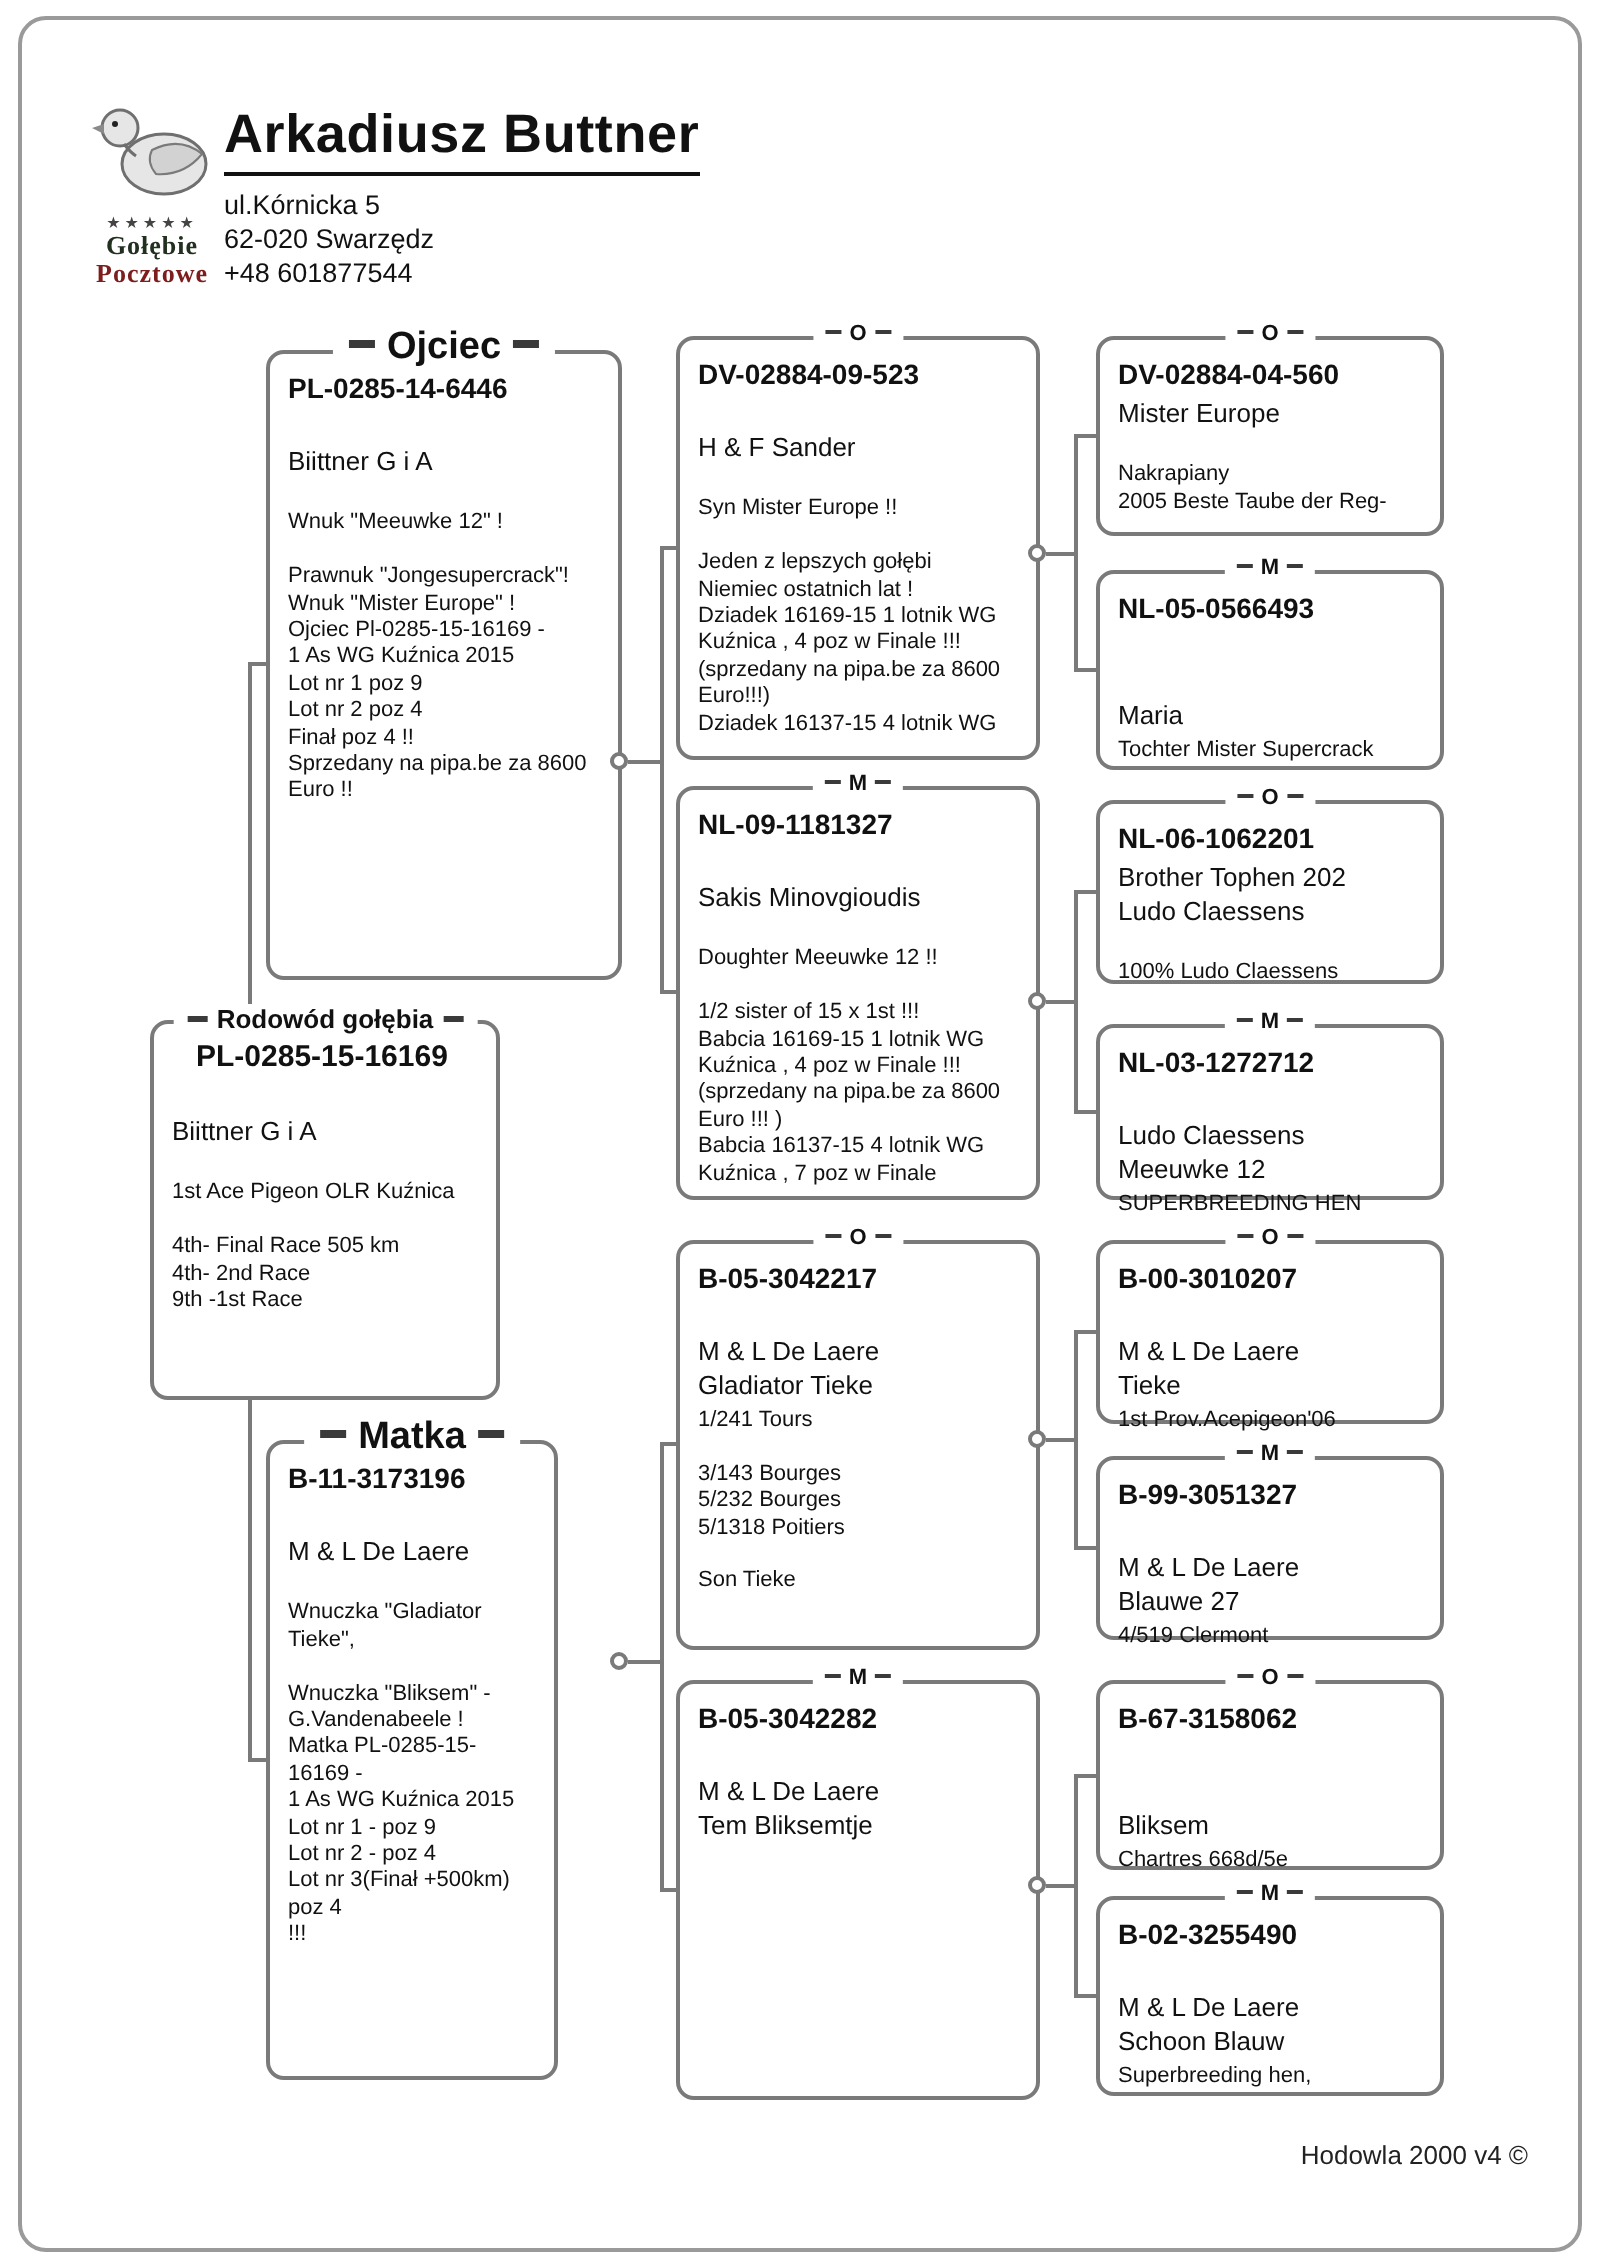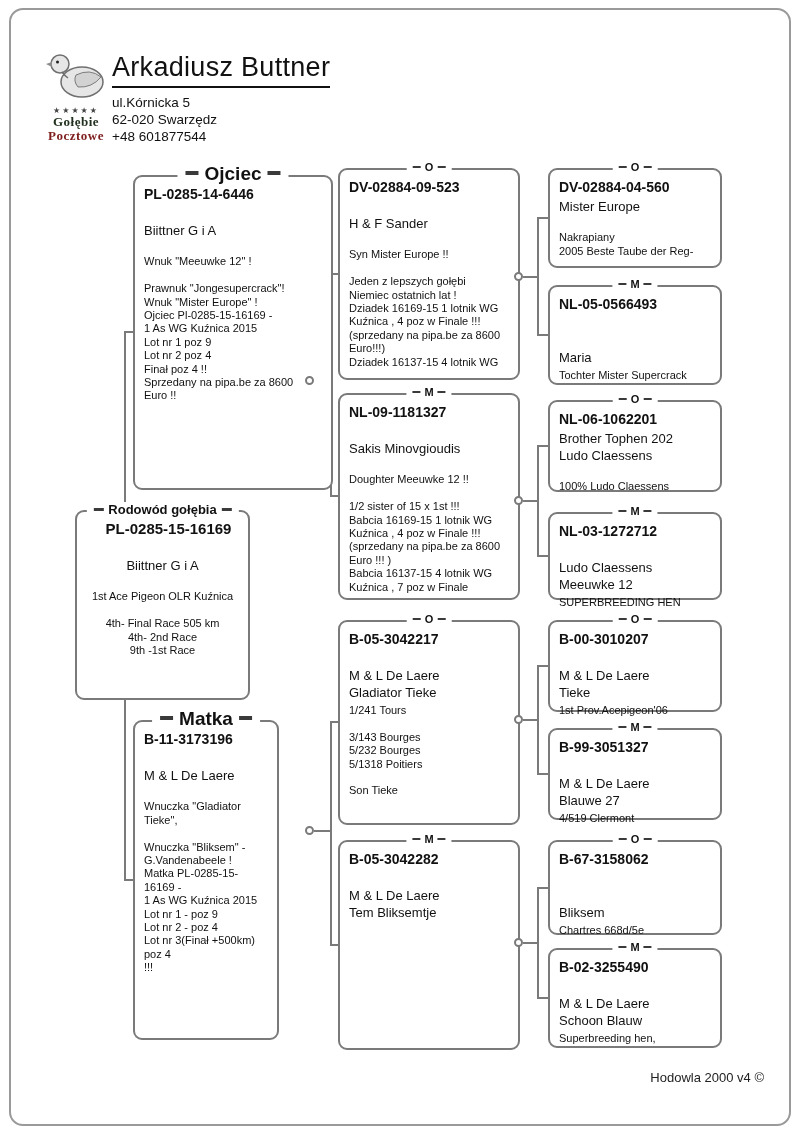--- a/index.html
+++ b/index.html
@@ -5,26 +5,26 @@
   html,body { margin:0; padding:0; background:#ffffff; }
   body { width:800px; height:1131px; position:relative; font-family:"Liberation Sans", sans-serif; color:#111; }
   .page { position:absolute; inset:0; background:#fff; }
   .frame { position:absolute; left:9px; top:8px; right:9px; bottom:5px; border:2px solid #9a9a9a; border-radius:14px; }
 
   
   .logo { position:absolute; left:36px; top:50px; width:80px; text-align:center; }
   .logo .stars { font-size:8px; letter-spacing:2px; color:#444; line-height:9px; }
   .logo .l1 { font-family:"Liberation Serif", serif; font-weight:700; font-size:13px; color:#21301f; line-height:14px; letter-spacing:0.5px; }
   .logo .l2 { font-family:"Liberation Serif", serif; font-weight:700; font-size:13px; color:#7d1d1d; line-height:14px; letter-spacing:0.5px; }
-  .title { position:absolute; left:112px; top:52px; font-size:27px; font-weight:400; letter-spacing:0.3px; border-bottom:2px solid #111; padding-bottom:3px; }
+  .title { position:absolute; left:112px; top:52px; font-size:27px; font-weight:700; letter-spacing:0.3px; border-bottom:2px solid #111; padding-bottom:3px; }
   .addr { position:absolute; left:112px; top:94px; font-size:13.5px; line-height:17px; }
 
   
   .box { position:absolute; background:#fff; border:2px solid #7a7a7a; border-radius:9px; padding:8px 9px; box-sizing:border-box; z-index:2; }
-  .box.subject { z-index:4;text-align:center; }
+  .box.subject { z-index:4; }
   .box .ring { font-size:14px; line-height:18px; white-space:pre-line;font-weight:bold; }
   .box.subject .ring { font-size:15px;margin-left:12px; }
   .box .name { font-size:13px; line-height:17px; margin-top:2px; white-space:pre-line; }
   .box .body { font-size:11px; line-height:13.4px; margin-top:3px; white-space:pre-line; }
 
   .tab { position:absolute; background:#fff; font-weight:700; white-space:nowrap; left:50%; transform:translateX(-50%); padding:0 2px; z-index:5; color:#111; }
   .tab.big { font-size:19px; top:-14px; }
   .tab.med { font-size:13px; top:-10px; }
   .tab.sm  { font-size:11px; top:-9px; }
   .tab::before, .tab::after { content:""; display:inline-block; vertical-align:middle; background:#3a3a3a; }
@@ -110,21 +110,21 @@
     <div class="name">
 Biittner G i A</div>
     <div class="body">
 1st Ace Pigeon OLR Kuźnica
 
 4th- Final Race 505 km
 4th- 2nd Race
 9th -1st Race</div>
   </div>
 
-  <div class="box gen2" style="left:133px;top:175px;width:200px;height:315px;">
+  <div class="box gen2" style="left:133px;top:175px;width:178px;height:315px;">
     <span class="tab big">Ojciec</span>
     <div class="ring">PL-0285-14-6446</div>
     <div class="name">
 Biittner G i A</div>
     <div class="body">
 Wnuk "Meeuwke 12" !
 
 Prawnuk "Jongesupercrack"!
 Wnuk "Mister Europe" !
 Ojciec Pl-0285-15-16169 -

